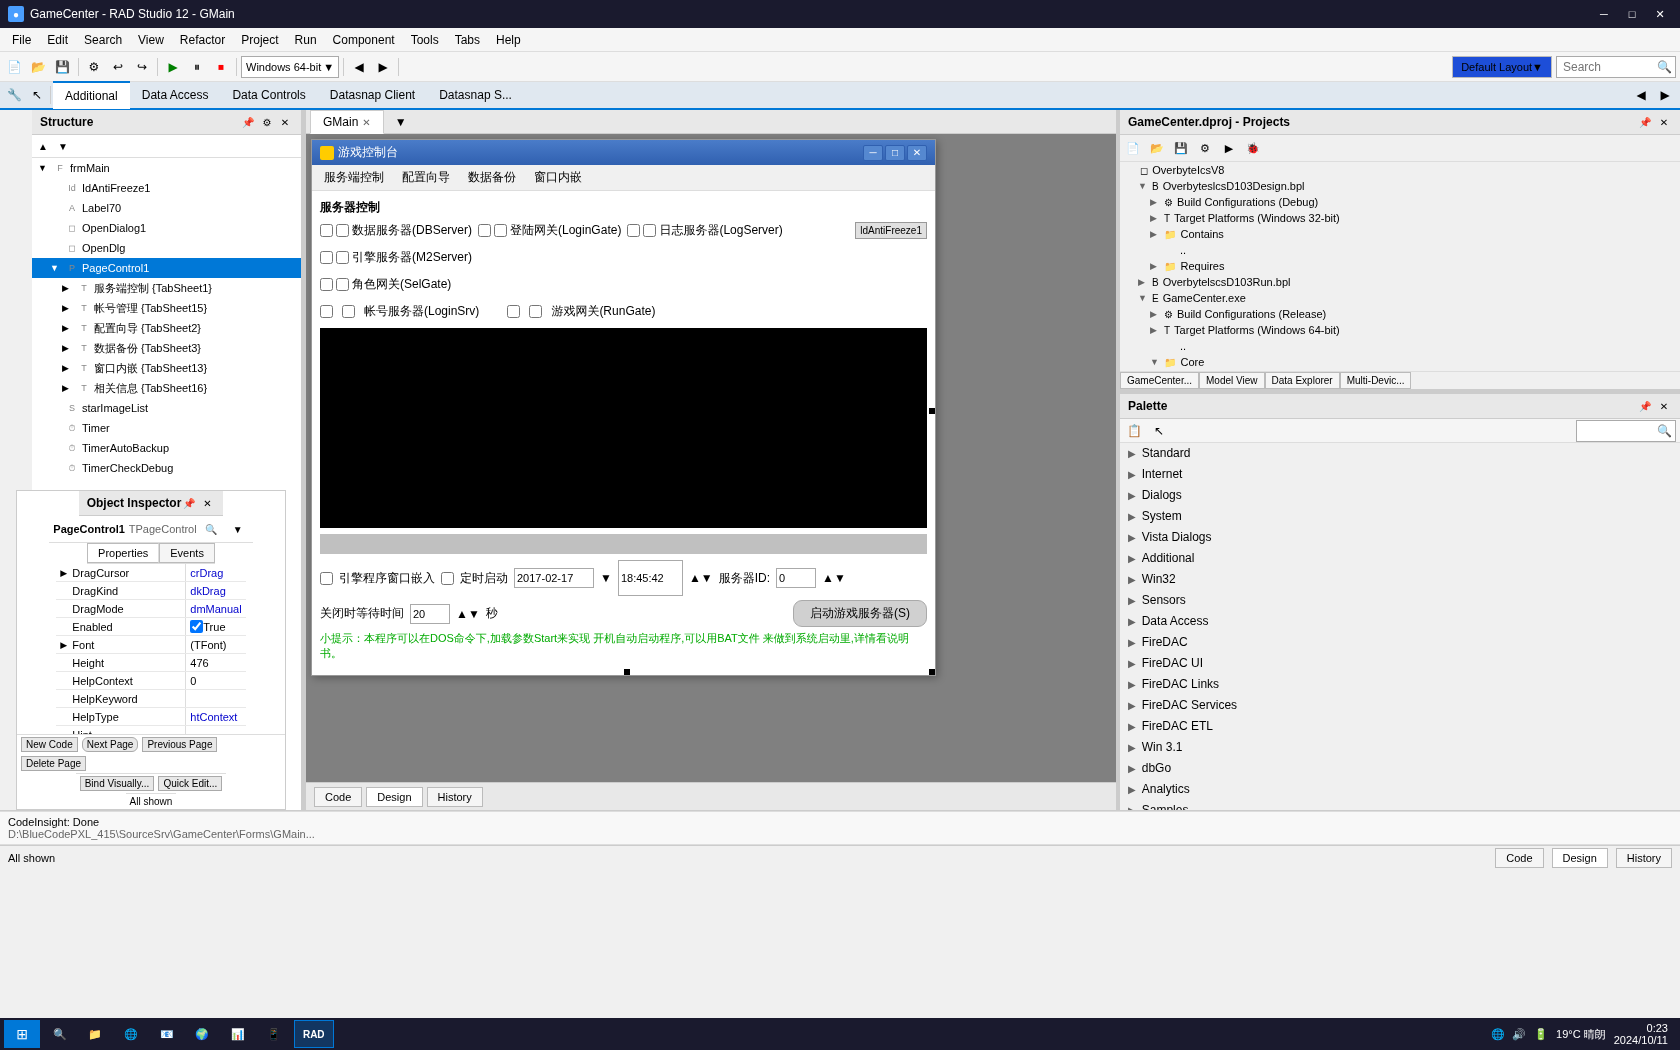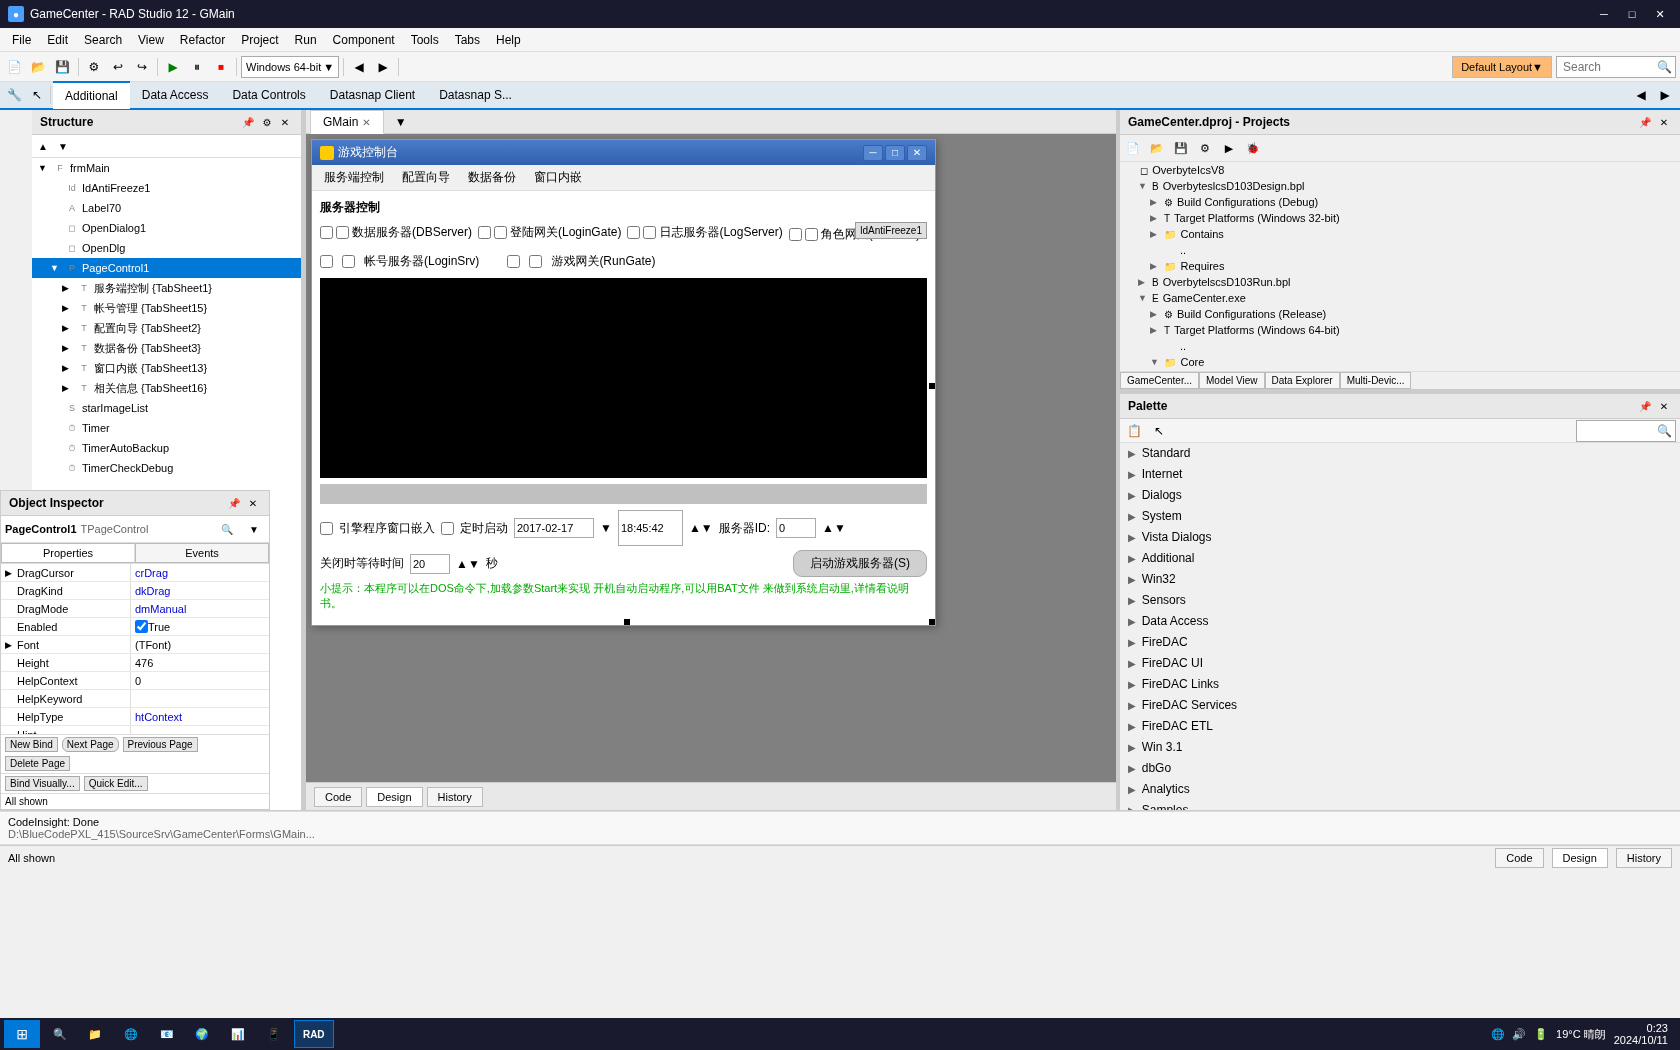--- a/index.html
+++ b/index.html
@@ -103,21 +103,21 @@
 
     .search-box { height: 22px; border: 1px solid #aaa; padding: 0 24px 0 6px; font-size: 12px; width: 120px; }
     .search-wrap { position: relative; display: inline-flex; align-items: center; }
     .search-icon { position: absolute; right: 4px; color: #666; font-size: 12px; }
 
     
     .hsplitter { width: 4px; background: #ccc; cursor: ew-resize; }
     .vsplitter { height: 4px; background: #ccc; cursor: ns-resize; }
 
     
-    .layout-btn { background: #fdba74; border: 1px solid #bbb; padding: 6px 8px; font-size: 11px; cursor: pointer; height: 22px; display: flex; align-items: center; }
+    .layout-btn { background: #1d4ed8; border: 1px solid #bbb; padding: 6px 8px; font-size: 11px; cursor: pointer; height: 22px; display: flex; align-items: center; }
 
     
     ::-webkit-scrollbar { width: 8px; height: 8px; }
     ::-webkit-scrollbar-track { background: #f0f0f0; }
     ::-webkit-scrollbar-thumb { background: #bbb; border-radius: 2px; }
   </style>
 </head>
 <body>
 
 <div id="titlebar">
@@ -348,20 +348,25 @@
             </div>
             <div style="display:flex; align-items:center; gap:3px;">
               <input type="checkbox" style="">
               <input type="checkbox" style="">
               <span>登陆网关(LoginGate)</span>
             </div>
             <div style="display:flex; align-items:center; gap:3px;">
               <input type="checkbox" style="">
               <input type="checkbox" style="">
               <span>日志服务器(LogServer)</span>
+            </div>
+            <div style="display:flex; align-items:center; gap:3px; margin-top:4px; width:100%;">
+              <input type="checkbox" style="">
+              <input type="checkbox" style="">
+              <span>引擎服务器(M2Server)</span>
             </div>
             <div style="display:flex; align-items:center; gap:3px; margin-top:4px;">
               <input type="checkbox" style="">
               <input type="checkbox" style="">
               <span>角色网关(SelGate)</span>
             </div>
             <div style="display:flex; align-items:center; gap:9px; margin-top:4px; width:100%;">
               <input type="checkbox" style="">
               <input type="checkbox" style="">
               <span>帐号服务器(LoginSrv)</span>
@@ -656,21 +661,21 @@
     <span>🔊</span>
     <span>🔋</span>
     <span>19°C  晴朗</span>
     <div style="display:flex; flex-direction:column; align-items:flex-end;">
       <span>0:23</span>
       <span>2024/10/11</span>
     </div>
   </div>
 </div>
 
-<div style="position:fixed; left:0; top:490px; width:270px; background:white; border:1px solid #ccc; z-index:100; display:flex; flex-direction:column; height:320px;">
+<div style="position:fixed; left:16px; top:490px; width:270px; background:white; border:1px solid #ccc; z-index:100; display:flex; flex-direction:column; height:320px;align-items:center;">
   <div class="panel-header">
     <span>Object Inspector</span>
     <div class="panel-header-btns">
       <button class="panel-header-btn">📌</button>
       <button class="panel-header-btn">✕</button>
     </div>
   </div>
   <div style="display:flex; align-items:center; padding:2px 4px; border-bottom:1px solid #ddd; gap:4px;">
     <div style="flex:1; display:flex; align-items:center; gap:4px;">
       <span style="font-size:11px; font-weight:bold;">PageControl1</span>
@@ -771,21 +776,21 @@
     <div class="prop-name">
       <span style="font-size:9px;width:12px;display:inline-block;"></span>
       <span>Hint</span>
     </div>
     <div class="prop-value">
           <span style="color:inherit"></span>
         </div>
   </div>
     </div>
   <div style="border-top:1px solid #ddd; padding:2px 4px; font-size:10px; display:flex; gap:4px; flex-wrap:wrap;">
-    <button class="footer-btn" style="font-size:10px; padding:1px 4px;">New Bind</button>
+    <button class="footer-btn" style="font-size:10px; padding:1px 4px;">New Code</button>
     <button class="footer-btn" style="font-size:10px; padding:1px 4px;border-radius:6px;">Next Page</button>
     <button class="footer-btn" style="font-size:10px; padding:1px 4px;">Previous Page</button>
     <button class="footer-btn" style="font-size:10px; padding:1px 4px;">Delete Page</button>
   </div>
   <div style="border-top:1px solid #ddd; padding:2px 4px; font-size:10px; display:flex; gap:4px;">
     <button class="footer-btn" style="font-size:10px; padding:1px 4px;">Bind Visually...</button>
     <button class="footer-btn" style="font-size:10px; padding:1px 4px;">Quick Edit...</button>
   </div>
   <div style="border-top:1px solid #ddd; padding:2px 4px; font-size:10px;">
     <span>All shown</span>

